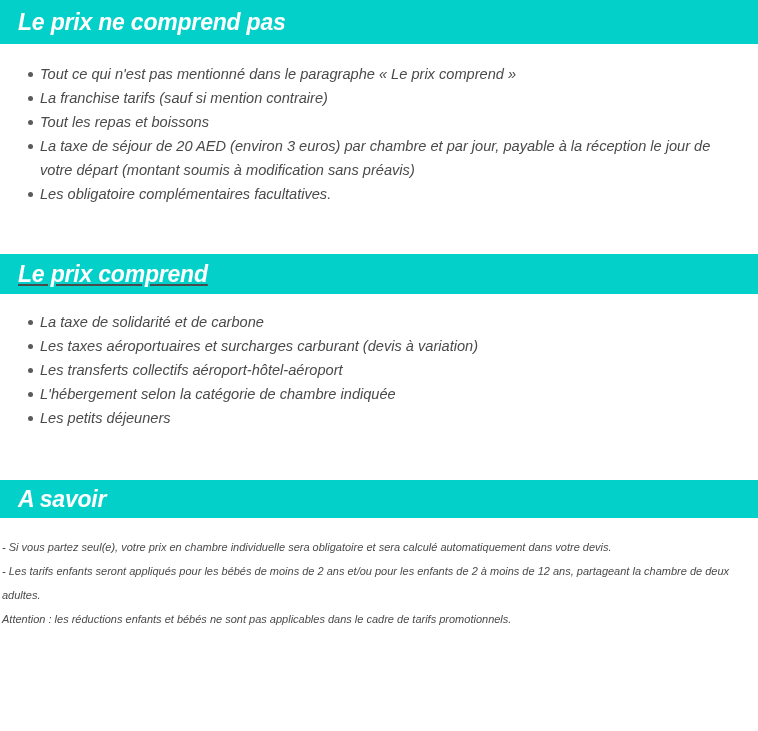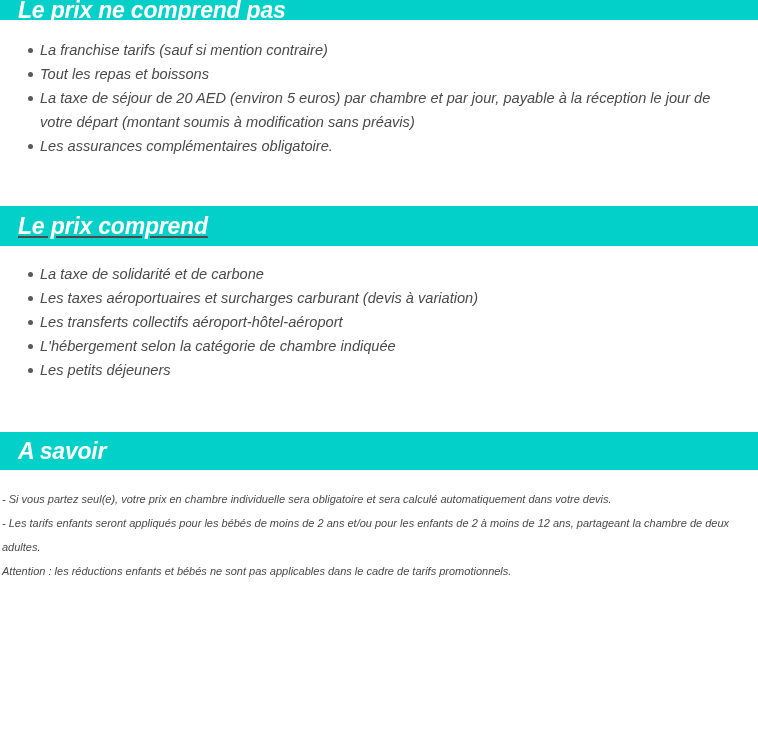--- a/index.html
+++ b/index.html
@@ -33,21 +33,21 @@
   .section-bar .section-title {
     color: #ffffff;
     font-style: italic;
     font-weight: bold;
     font-size: 23px;
     line-height: 1;
     letter-spacing: -0.2px;
     padding-left: 18px;
     white-space: nowrap;
   }
-  .bar-tall   { height: 20px; }
+  .bar-tall   { height: 44px; }
   .bar-mid    { height: 40px; text-decoration: underline; }
   .bar-short  { height: 38px; }
 
   
   ul.item-list {
     list-style: none;
     margin: 0;
     padding: 0;
   }
   ul.item-list > li {
@@ -94,30 +94,33 @@
 
 <div class="page">
 
   <div class="section-bar bar-tall">
     <span class="section-title">Le prix ne comprend pas</span>
   </div>
   <div class="gap-after-bar-1"></div>
 
   <ul class="item-list">
     <li>
+      <span>Tout ce qui n'est pas mentionné dans le paragraphe « Le prix comprend »</span>
+    </li>
+    <li>
       <span>La franchise tarifs (sauf si mention contraire)</span>
     </li>
     <li>
       <span>Tout les repas et boissons</span>
     </li>
     <li>
-      <span>La taxe de séjour de 20 AED (environ 5 euros) par chambre et par jour, payable à la réception le jour de votre départ (montant soumis à modification sans préavis)</span>
+      <span>La taxe de séjour de 20 AED (environ 3 euros) par chambre et par jour, payable à la réception le jour de votre départ (montant soumis à modification sans préavis)</span>
     </li>
     <li>
-      <span>Les assurances complémentaires obligatoire.</span>
+      <span>Les obligatoire complémentaires facultatives.</span>
     </li>
   </ul>
 
   <div class="gap-block-1"></div>
 
   <div class="section-bar bar-mid">
     <span class="section-title">Le prix comprend</span>
   </div>
   <div class="gap-after-bar-2"></div>
 

